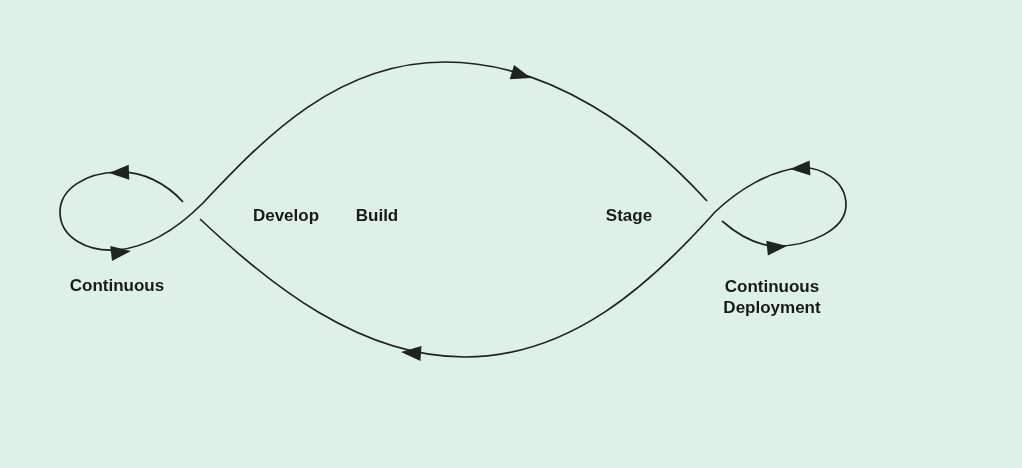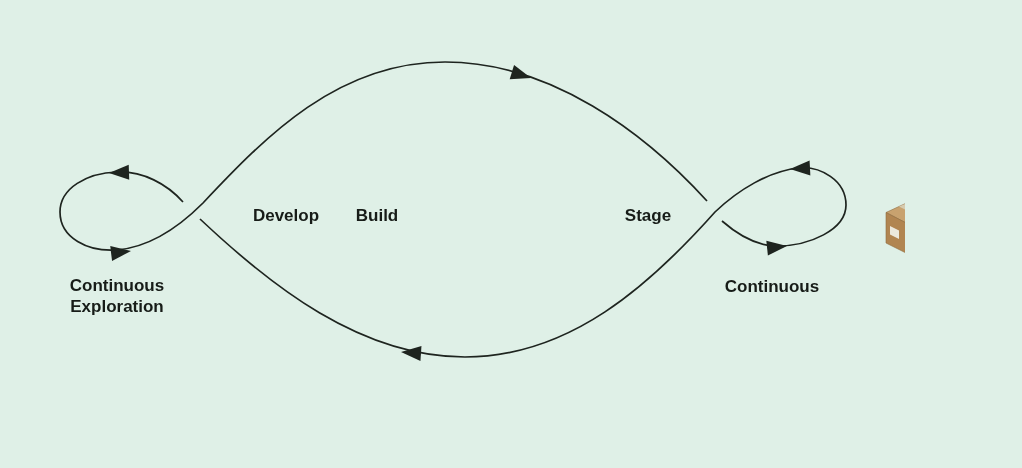--- a/index.html
+++ b/index.html
@@ -16,21 +16,20 @@
   body {
     font-family: "Liberation Sans", sans-serif;
     background: var(--bg);
   }
   .canvas {
     position: relative;
     width: 880px;
     height: 468px;
     background: var(--bg);
     overflow: hidden;
-    padding-left: 25px;
   }
   .canvas svg {
     position: absolute;
     left: 0; top: 0;
   }
   .curve {
     stroke: var(--line);
     stroke-width: 1.7;
     fill: none;
   }
@@ -87,26 +86,26 @@
       <path d="M 919 231 l 3 5 3 -7 M 928.5 231.5 l 0.5 5.5 M 932 230.5 l 0.5 5.5" stroke="#5d4529" stroke-width="1.3" fill="none"></path>
     </g>
   </svg>
 
   <div class="label" style="left:286px; top:205px">
     <div>Develop</div>
   </div>
   <div class="label" style="left:377px; top:205px">
     <div>Build</div>
   </div>
-  <div class="label" style="left:648px; top:205px">
+  <div class="label" style="left:629px; top:205px">
     <div>Stage</div>
   </div>
 
   <div class="label" style="left:117px; top:275px">
     <div>Continuous</div>
-    <div>Exploration</div>
   </div>
   <div class="label" style="left:772px; top:276px">
     <div>Continuous</div>
+    <div>Deployment</div>
   </div>
 
 
 </div>
 
 </body></html>

